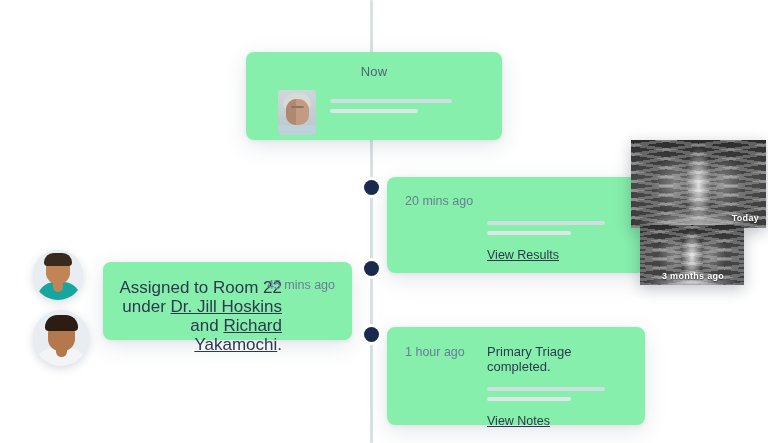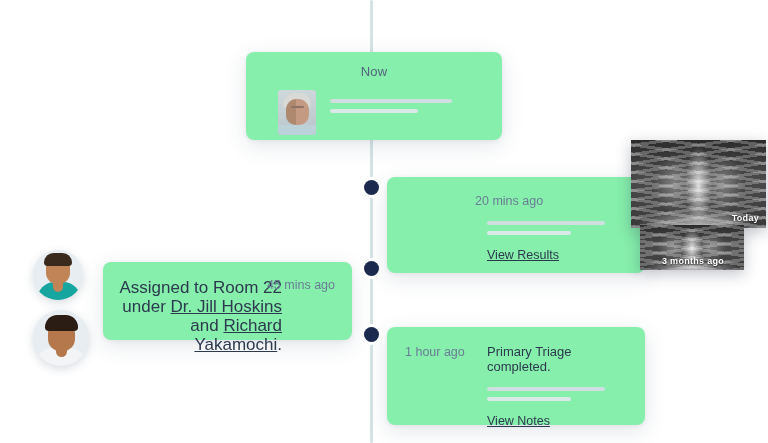--- a/index.html
+++ b/index.html
@@ -121,21 +121,20 @@
   #card-triage {
     left: 387px;
     top: 327px;
     width: 258px;
     height: 98px;
     padding: 17px 18px 14px 18px;
   }
   .event-head {
     display: flex;
     align-items: baseline;
-    justify-content: center;
   }
   .event-time {
     font-size: 12.5px;
     color: #6a7d95;
     width: 82px;
     flex: none;
   }
   .event-title {
     font-size: 13px;
     color: #2c3a4d;
@@ -236,21 +235,21 @@
   .xray {
     position: absolute;
     overflow: hidden;
     background: #1a1a1a;
     box-shadow: 0 4px 14px rgba(30,40,60,0.28);
   }
   #xray-today {
     left: 631px; top: 140px; width: 135px; height: 88px;
   }
   #xray-old {
-    left: 640px; top: 225px; width: 104px; height: 45px;
+    left: 640px; top: 225px; width: 104px; height: 60px;
   }
   .xr-canvas {
     position: absolute; inset: 0;
     background:
       radial-gradient(ellipse 22% 48% at 32% 50%, rgba(255,255,255,0.30), rgba(255,255,255,0) 70%),
       radial-gradient(ellipse 22% 48% at 68% 50%, rgba(255,255,255,0.30), rgba(255,255,255,0) 70%),
       radial-gradient(ellipse 14% 62% at 50% 52%, rgba(250,250,250,0.85), rgba(200,200,200,0) 72%),
       radial-gradient(ellipse 60% 26% at 50% 97%, rgba(235,235,235,0.75), rgba(120,120,120,0) 75%),
       repeating-linear-gradient(8deg, rgba(215,215,215,0.30) 0 3px, rgba(0,0,0,0) 3px 9px),
       repeating-linear-gradient(-8deg, rgba(215,215,215,0.30) 0 3px, rgba(0,0,0,0) 3px 9px),

